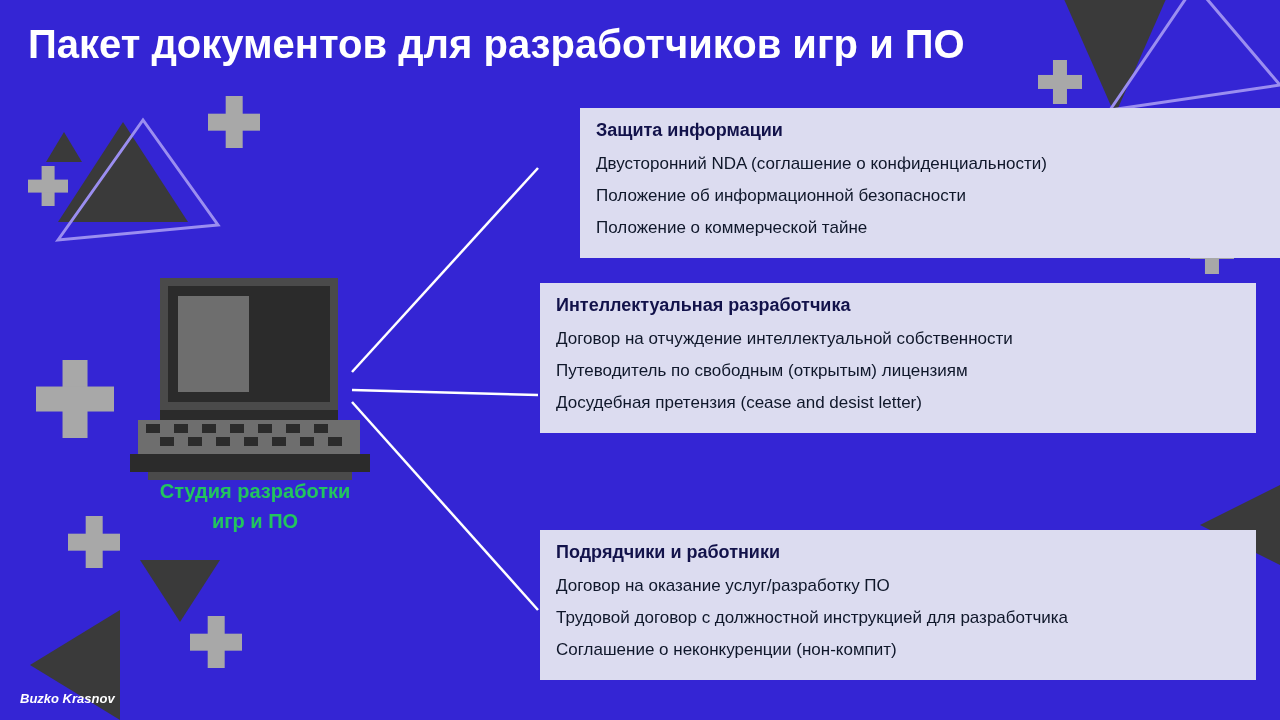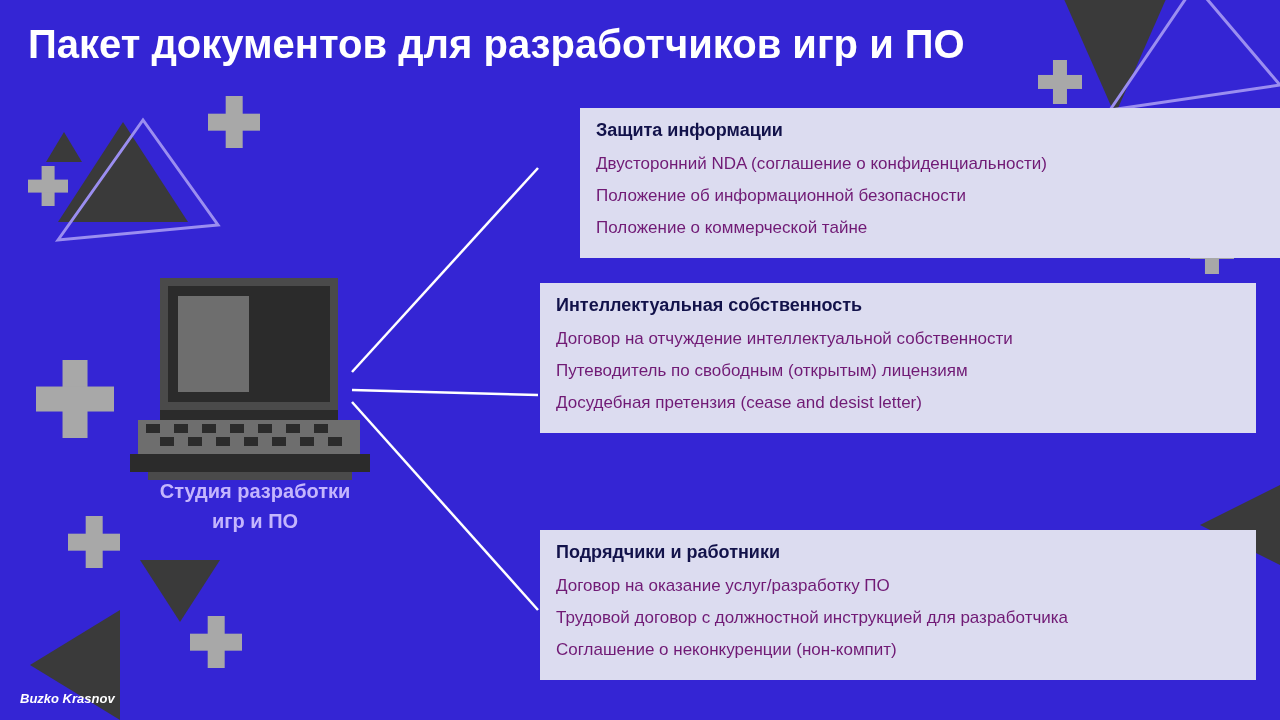--- a/index.html
+++ b/index.html
@@ -50,21 +50,21 @@
 
   
   #laptop { position: absolute; left: 130px; top: 278px; width: 250px; height: 200px; }
   .lp { position: absolute; }
 
   .node-label {
     position: absolute;
     left: 80px; top: 476px;
     width: 350px;
     text-align: center;
-    color: #c4b5fd;
+    color: #22c55e;
     font-size: 20px;
     font-weight: bold;
     line-height: 30px;
   }
 
   
   #lines { position: absolute; left: 0; top: 0; width: 1280px; height: 720px; }
 
   
   .panel {
@@ -73,21 +73,21 @@
     padding: 12px 16px 14px 16px;
   }
   .panel h3 {
     font-size: 18px;
     font-weight: bold;
     color: #12124a;
     margin-bottom: 7px;
   }
   .panel .row {
     font-size: 17px;
-    color: #701a75;
+    color: #0f172a;
     line-height: 32px;
     white-space: nowrap;
   }
 
   #panel-0 { left: 540px; top: 108px; width: 716px; margin-left: 40px; }
   #panel-1 { left: 540px; top: 283px; width: 716px; }
   #panel-2 { left: 540px; top: 530px; width: 716px; }
 
   .credit {
     position: absolute;
@@ -184,21 +184,21 @@
   </div>
 
   <div class="panel" id="panel-0">
     <h3>Защита информации</h3>
     <div class="row">Двусторонний NDA (соглашение о конфиденциальности)</div>
     <div class="row">Положение об информационной безопасности</div>
     <div class="row">Положение о коммерческой тайне</div>
   </div>
 
   <div class="panel" id="panel-1">
-    <h3>Интеллектуальная собственность</h3>
+    <h3>Интеллектуальная разработчика</h3>
     <div class="row">Договор на отчуждение интеллектуальной собственности</div>
     <div class="row">Путеводитель по свободным (открытым) лицензиям</div>
     <div class="row">Досудебная претензия (cease and desist letter)</div>
   </div>
 
   <div class="panel" id="panel-2">
     <h3>Подрядчики и работники</h3>
     <div class="row">Договор на оказание услуг/разработку ПО</div>
     <div class="row">Трудовой договор с должностной инструкцией для разработчика</div>
     <div class="row">Соглашение о неконкуренции (нон-компит)</div>

